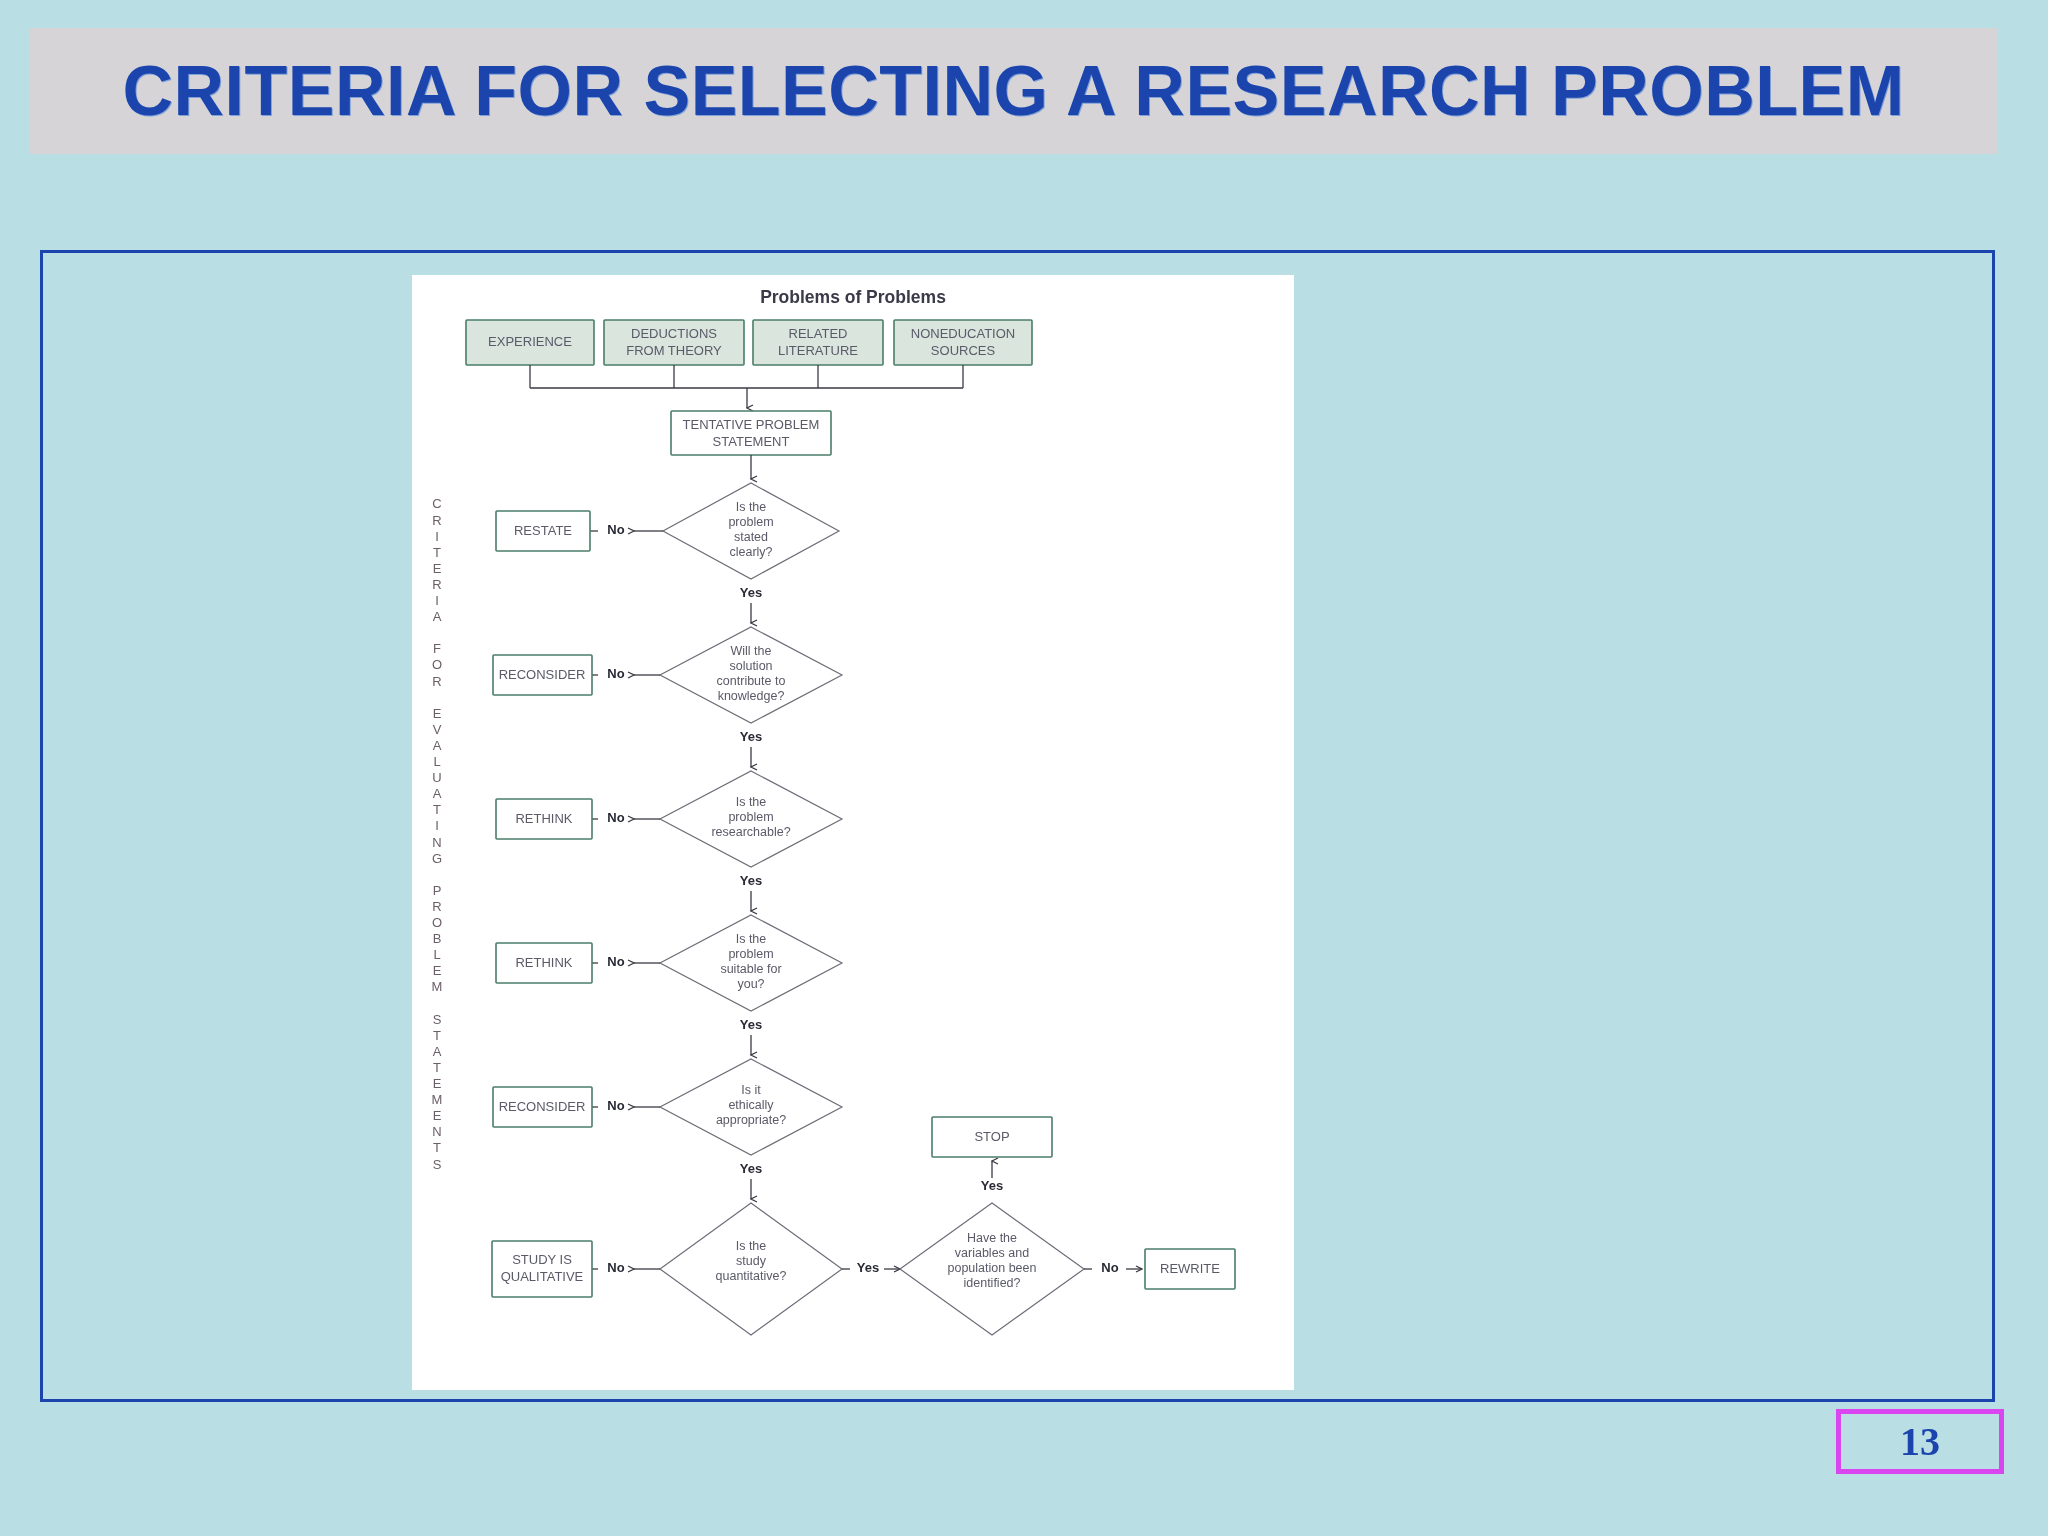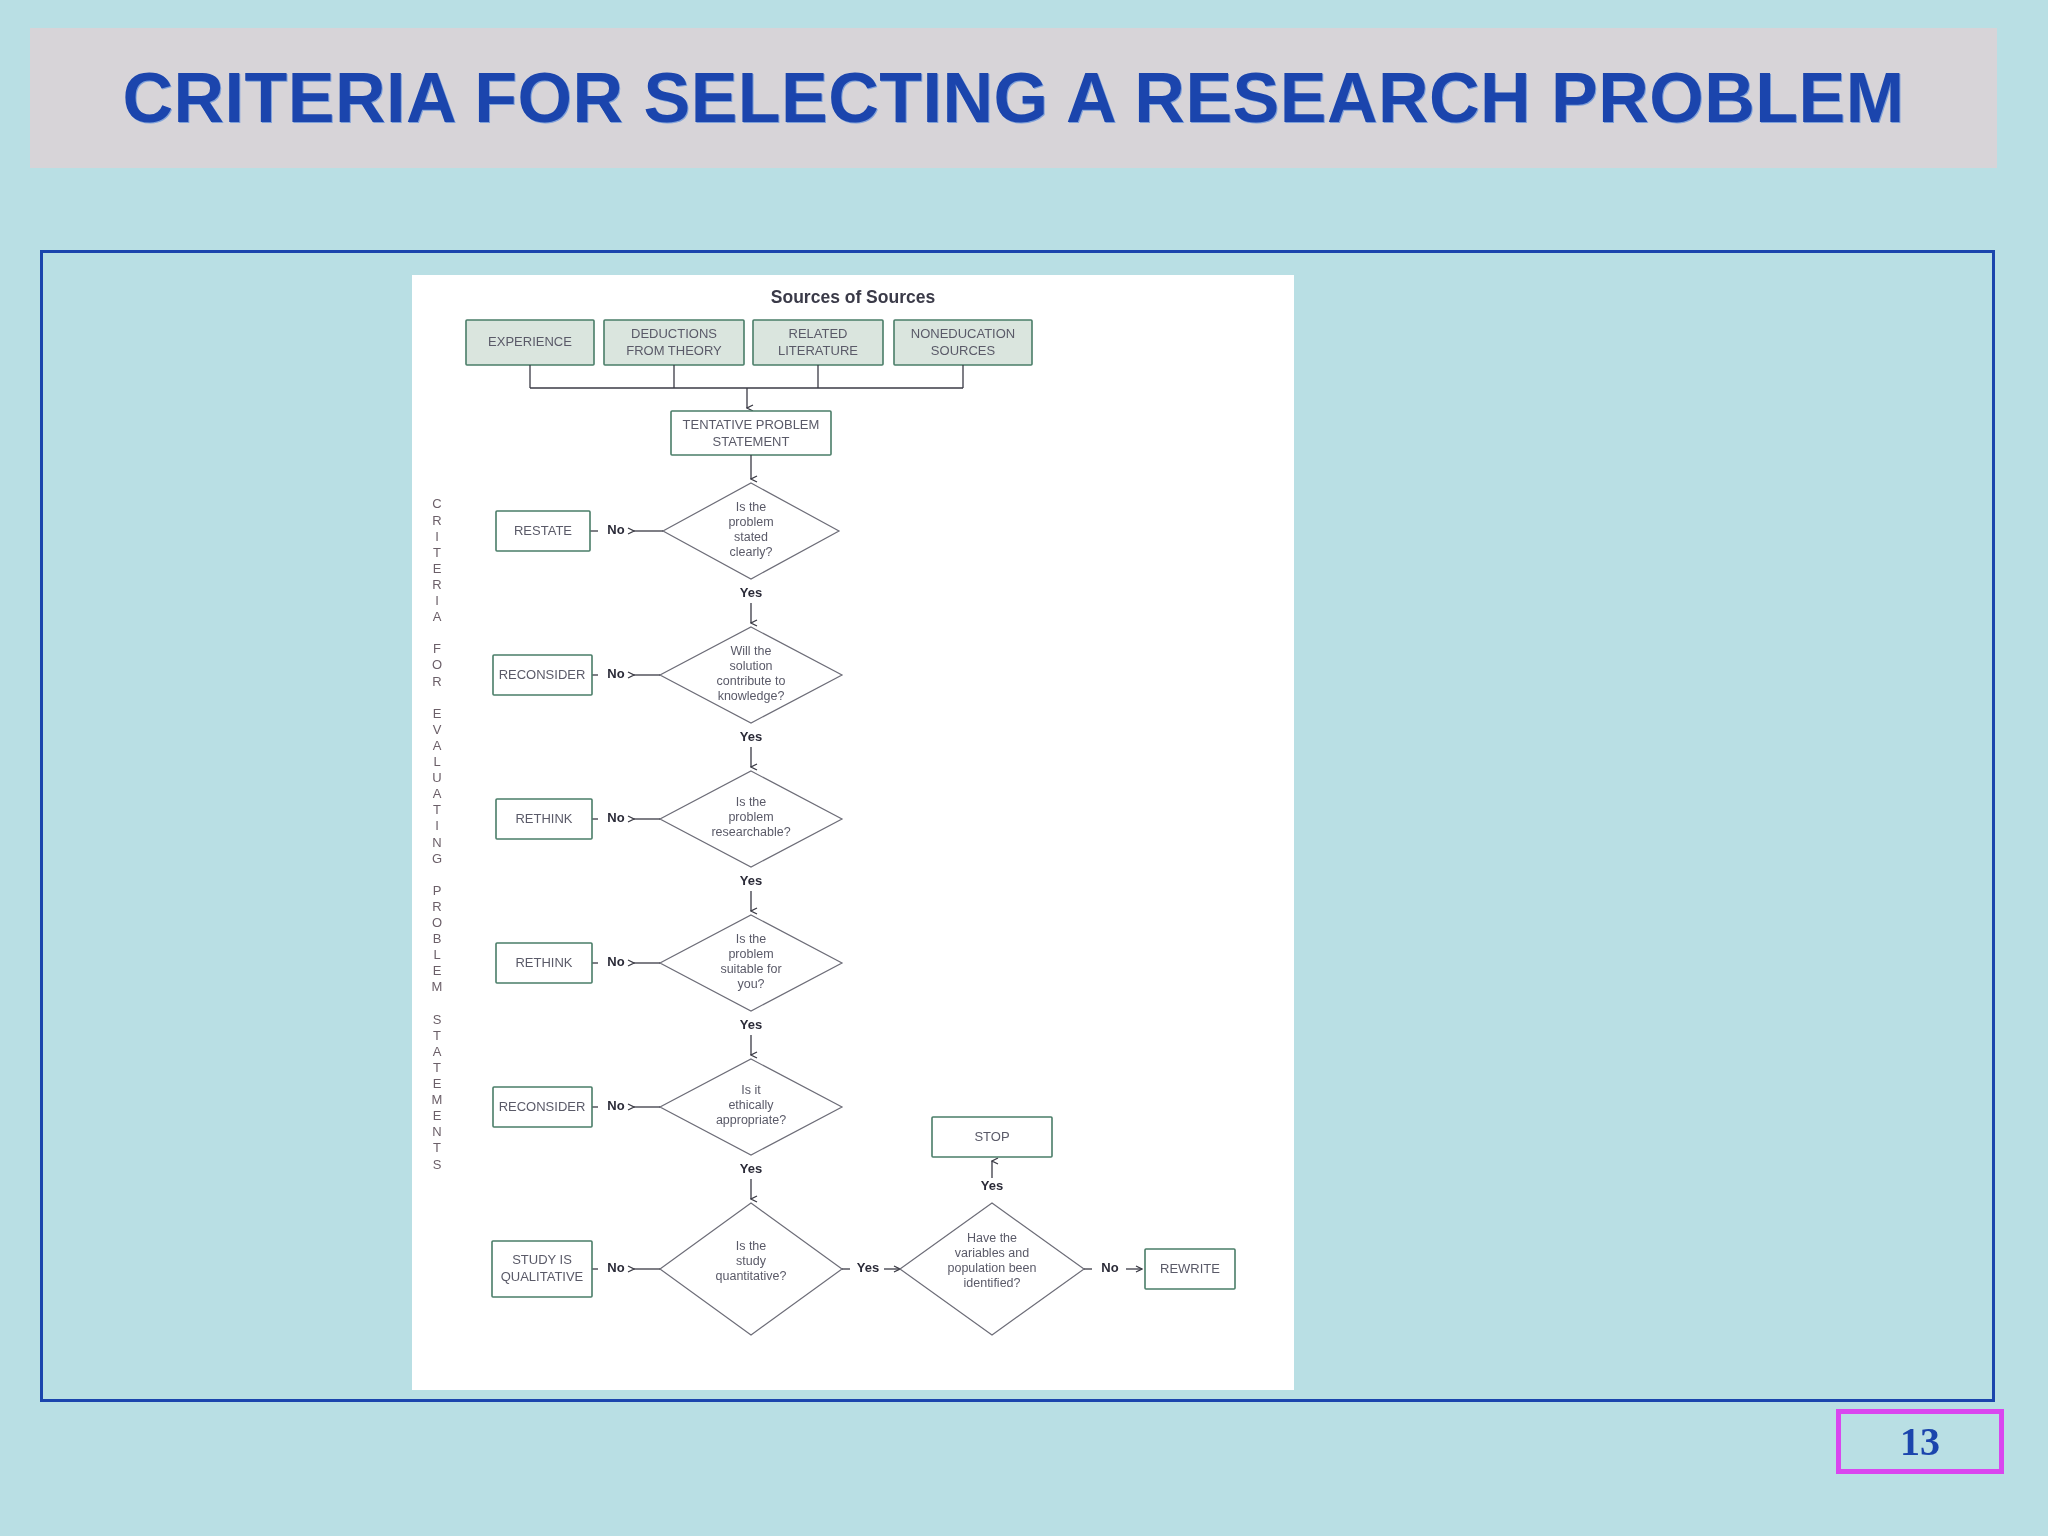--- a/index.html
+++ b/index.html
@@ -14,21 +14,21 @@
     font-family: "Liberation Sans", sans-serif;
     position: relative;
   }
 
   
   #title-bar {
     position: absolute;
     left: 30px;
     top: 28px;
     width: 1967px;
-    height: 140px;
+    height: 126px;
     background: #d7d4d8;
     display: flex;
     align-items: center;
     justify-content: center;
   }
   #slide-title {
     font-family: "Liberation Sans", sans-serif;
     font-weight: bold;
     font-size: 70px;
     letter-spacing: 0.5px;
@@ -153,21 +153,21 @@
 </head>
 <body>
 
 <div id="title-bar">
   <div id="slide-title">CRITERIA FOR SELECTING A RESEARCH PROBLEM</div>
 </div>
 
 <div id="content-frame"></div>
 
 <div id="figure-panel">
-  <div id="figure-title">Sources of Sources</div>
+  <div id="figure-title">Problems of Problems</div>
   <svg id="flowchart" viewBox="0 0 882 1115" xmlns="http://www.w3.org/2000/svg">
     <defs>
       <marker id="arrowDown" markerWidth="8" markerHeight="8" refX="4" refY="7" orient="auto" markerUnits="userSpaceOnUse">
         <path d="M1,1 L4,7 L7,1" fill="none" stroke="#3a3a44" stroke-width="1.3"></path>
       </marker>
       <marker id="arrowLeft" markerWidth="8" markerHeight="8" refX="1" refY="4" orient="auto" markerUnits="userSpaceOnUse">
         <path d="M7,1 L1,4 L7,7" fill="none" stroke="#3a3a44" stroke-width="1.3"></path>
       </marker>
       <marker id="arrowRight" markerWidth="8" markerHeight="8" refX="7" refY="4" orient="auto" markerUnits="userSpaceOnUse">
         <path d="M1,1 L7,4 L1,7" fill="none" stroke="#3a3a44" stroke-width="1.3"></path>

